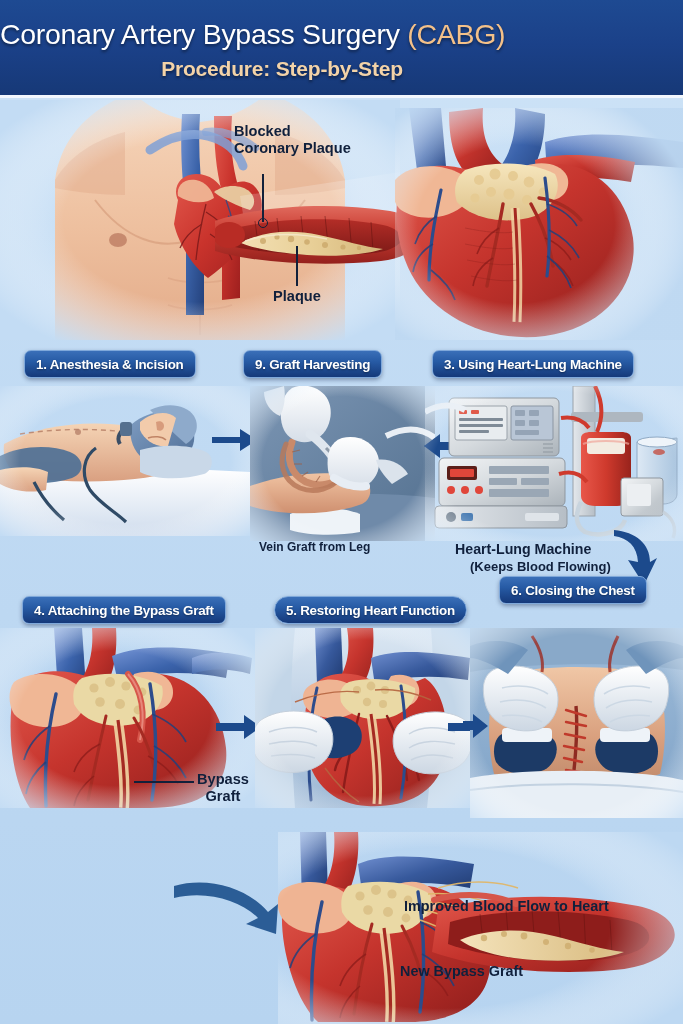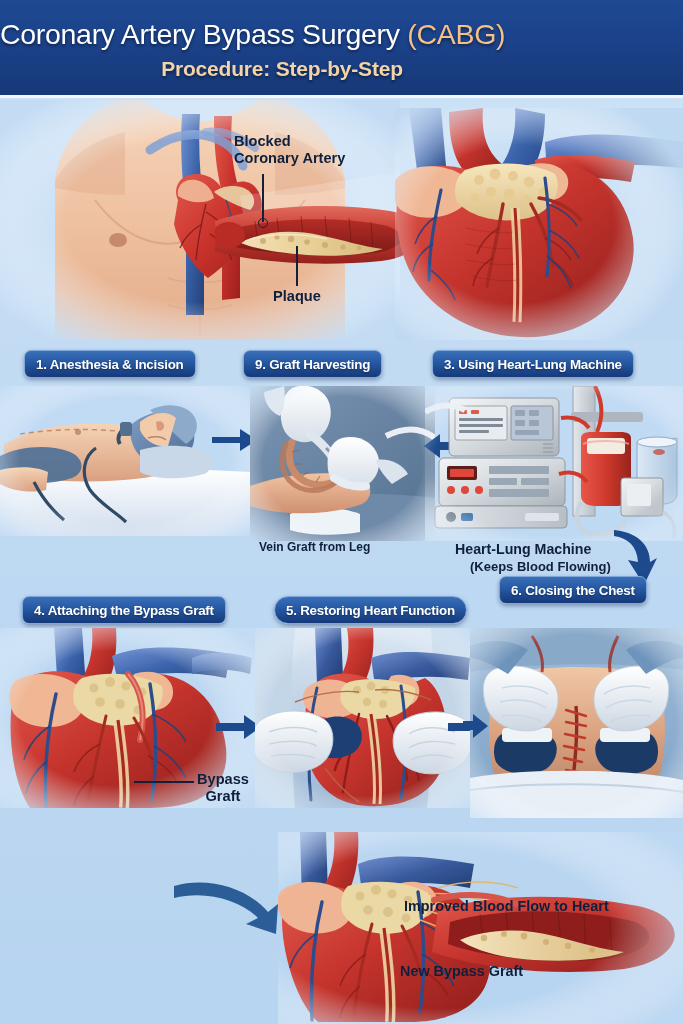--- a/index.html
+++ b/index.html
@@ -156,23 +156,23 @@
           <circle cx="110" cy="60" r="3"></circle>
           <circle cx="128" cy="62" r="2.6"></circle>
         <circle cx="144" cy="63" r="2.2"></circle>
       </g>
       <path d="M30 56 C54 48 84 48 112 54" stroke="#f6ead0" stroke-width="1.6" fill="none" opacity=".8"></path>
 
       <ellipse cx="14" cy="50" rx="16" ry="13" fill="#b82c25"></ellipse>
     </svg>
   </div>
 
-  <div class="lbl" style="left:234px;top:133px;font-size:14.6px;">
+  <div class="lbl" style="left:234px;top:123px;font-size:14.6px;">
     <span>Blocked</span><br>
-    <span>Coronary Artery</span>
+    <span>Coronary Plaque</span>
   </div>
   <div class="leader" style="left:262px;top:174px;width:1.5px;height:48px;"></div>
   <div style="position:absolute;left:258px;top:218px;width:8px;height:8px;border:1.6px solid #12203a;border-radius:50%;"></div>
 
   <div class="lbl" style="left:273px;top:288px;font-size:14.6px;">Plaque</div>
   <div class="leader" style="left:296px;top:246px;width:1.5px;height:40px;"></div>
 
   <div class="panel" style="left:395px;top:108px;width:288px;height:232px;">
     <svg width="288" height="232" viewBox="0 0 288 232">
       <defs>

